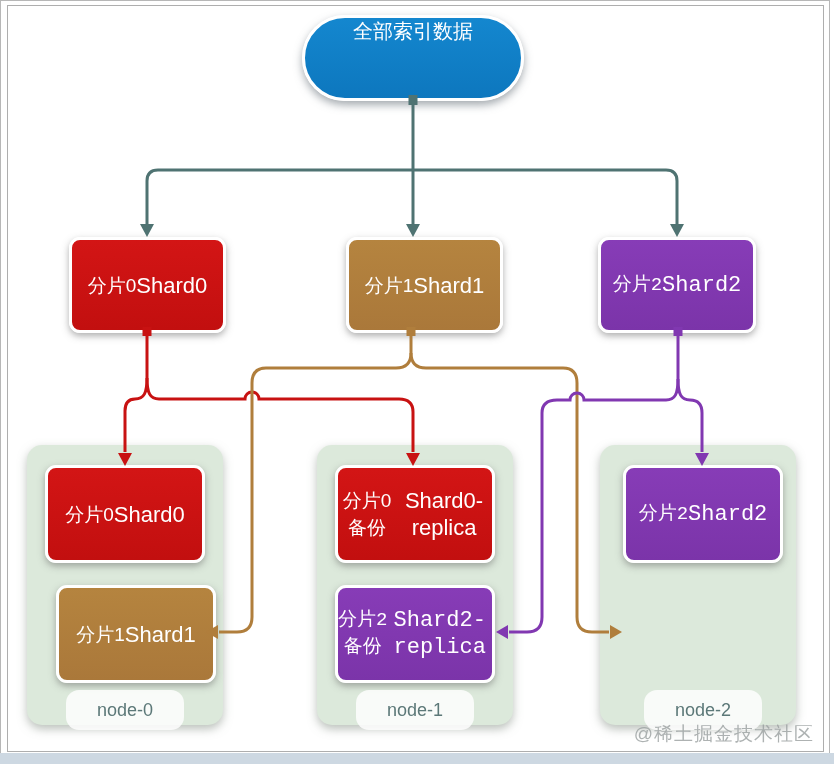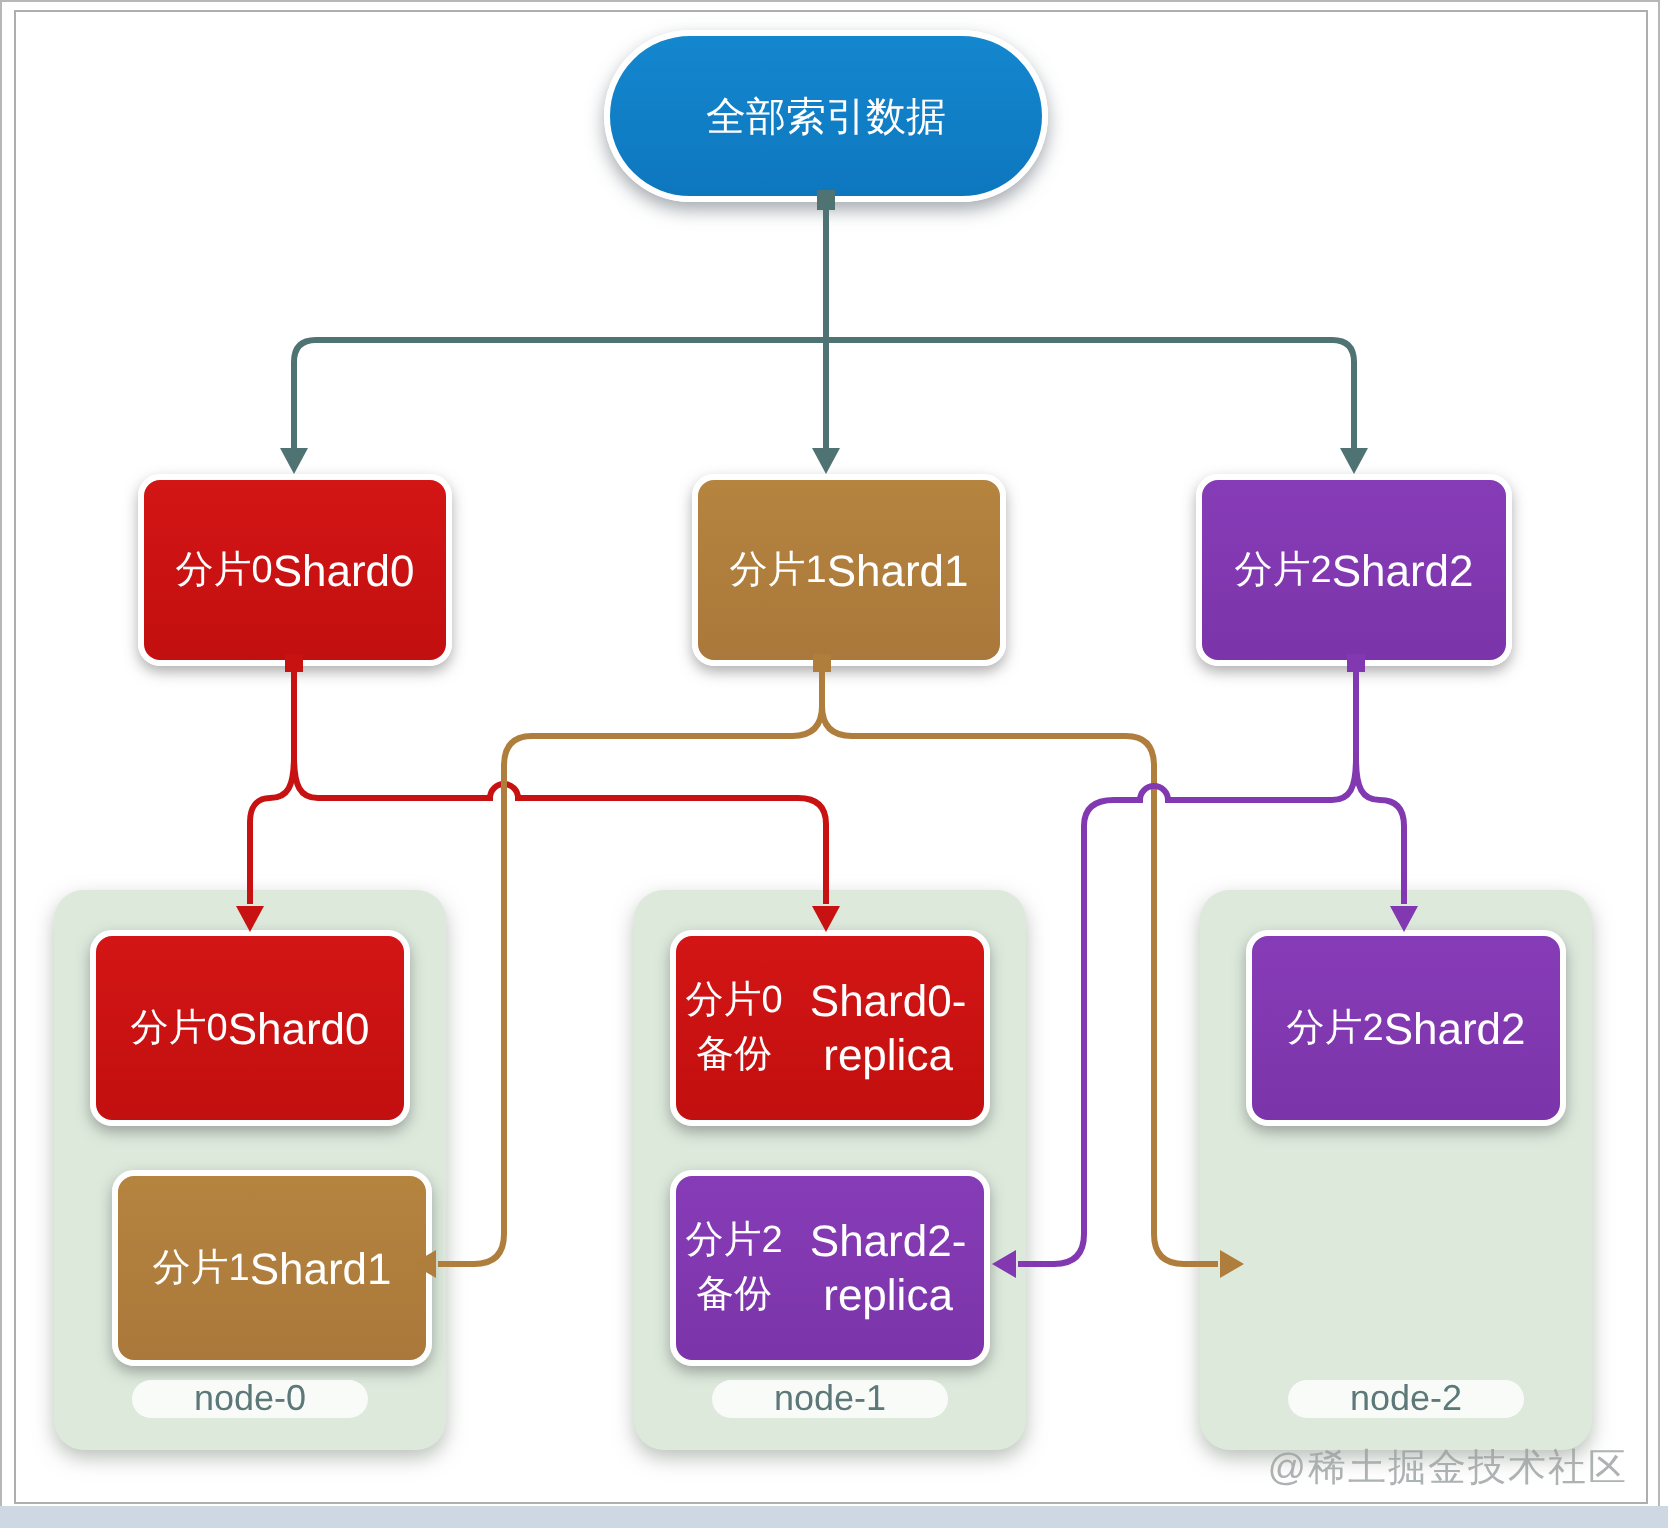--- a/index.html
+++ b/index.html
@@ -12,48 +12,48 @@
   .outer-frame{position:absolute;left:0;top:0;right:4px;bottom:0;border:1px solid #b7b7b7;z-index:0;}
   .inner-frame{position:absolute;left:7px;top:5px;right:10px;bottom:12px;border:1px solid #aeaeae;z-index:0;}
   .bottom-strip{position:absolute;left:0;right:0;bottom:0;height:11px;background:#cdd8e2;z-index:6;}
 
   
   .pill{
     position:absolute;left:302px;top:15px;width:222px;height:86px;border-radius:43px;
     background:linear-gradient(180deg,#1487cf 0%,#0d77be 100%);
     border:3px solid #ffffff;box-sizing:border-box;
     box-shadow:0 4px 9px rgba(90,100,110,.55);
-    display:flex;align-items:center;justify-content:center;
+    display:flex;align-items:flex-start;justify-content:center;
     color:#ffffff;font-size:20px;z-index:2;
   }
   .box{
     position:absolute;border-radius:11px;border:3px solid #ffffff;box-sizing:border-box;
     box-shadow:0 3px 7px rgba(95,95,95,.5);
     display:flex;flex-direction:row;align-items:center;justify-content:center;
     color:#ffffff;text-align:center;line-height:27px;z-index:2;
   }
   .box .zh{font-size:19px;}
   .box .en{font-size:22px;}
   .c-red{background:linear-gradient(180deg,#d31515 0%,#c20f0f 100%);}
   .c-brown{background:linear-gradient(180deg,#b5843f 0%,#aa783a 100%);margin-left:11px;}
-  .c-purple{background:linear-gradient(180deg,#873cb7 0%,#7b34a9 100%);}
+  .c-purple{background:linear-gradient(180deg,#873cb7 0%,#7b34a9 100%);font-family:Liberation Mono, monospace;}
 
   .shard-top{width:157px;height:96px;top:237px;}
   .s0{left:69px;} .s1{left:335px;} .s2{left:598px;width:158px;}
 
   .node{
     position:absolute;top:445px;width:196px;height:280px;border-radius:15px;
     background:#dce9db;box-shadow:0 4px 10px rgba(120,132,120,.5);z-index:1;
   }
   .n0{left:27px;} .n1{left:317px;} .n2{left:600px;}
   .node .box{width:160px;height:98px;left:18px;}
   .n2 .box{left:23px;}
   .node .b1{top:20px;} .node .b2{top:140px;}
   .node-label{
-    position:absolute;top:245px;left:39px;width:118px;height:19px;border-radius:13px;
+    position:absolute;top:245px;left:39px;width:118px;height:40px;border-radius:13px;
     background:rgba(255,255,255,.82);
     display:flex;align-items:center;justify-content:center;
     color:#5c7878;font-size:18px;z-index:2;
   }
   .n2 .node-label{left:44px;}
 
   .connectors{position:absolute;left:0;top:0;z-index:3;pointer-events:none;}
 
   .watermark{
     position:absolute;top:721px;right:20px;z-index:5;

